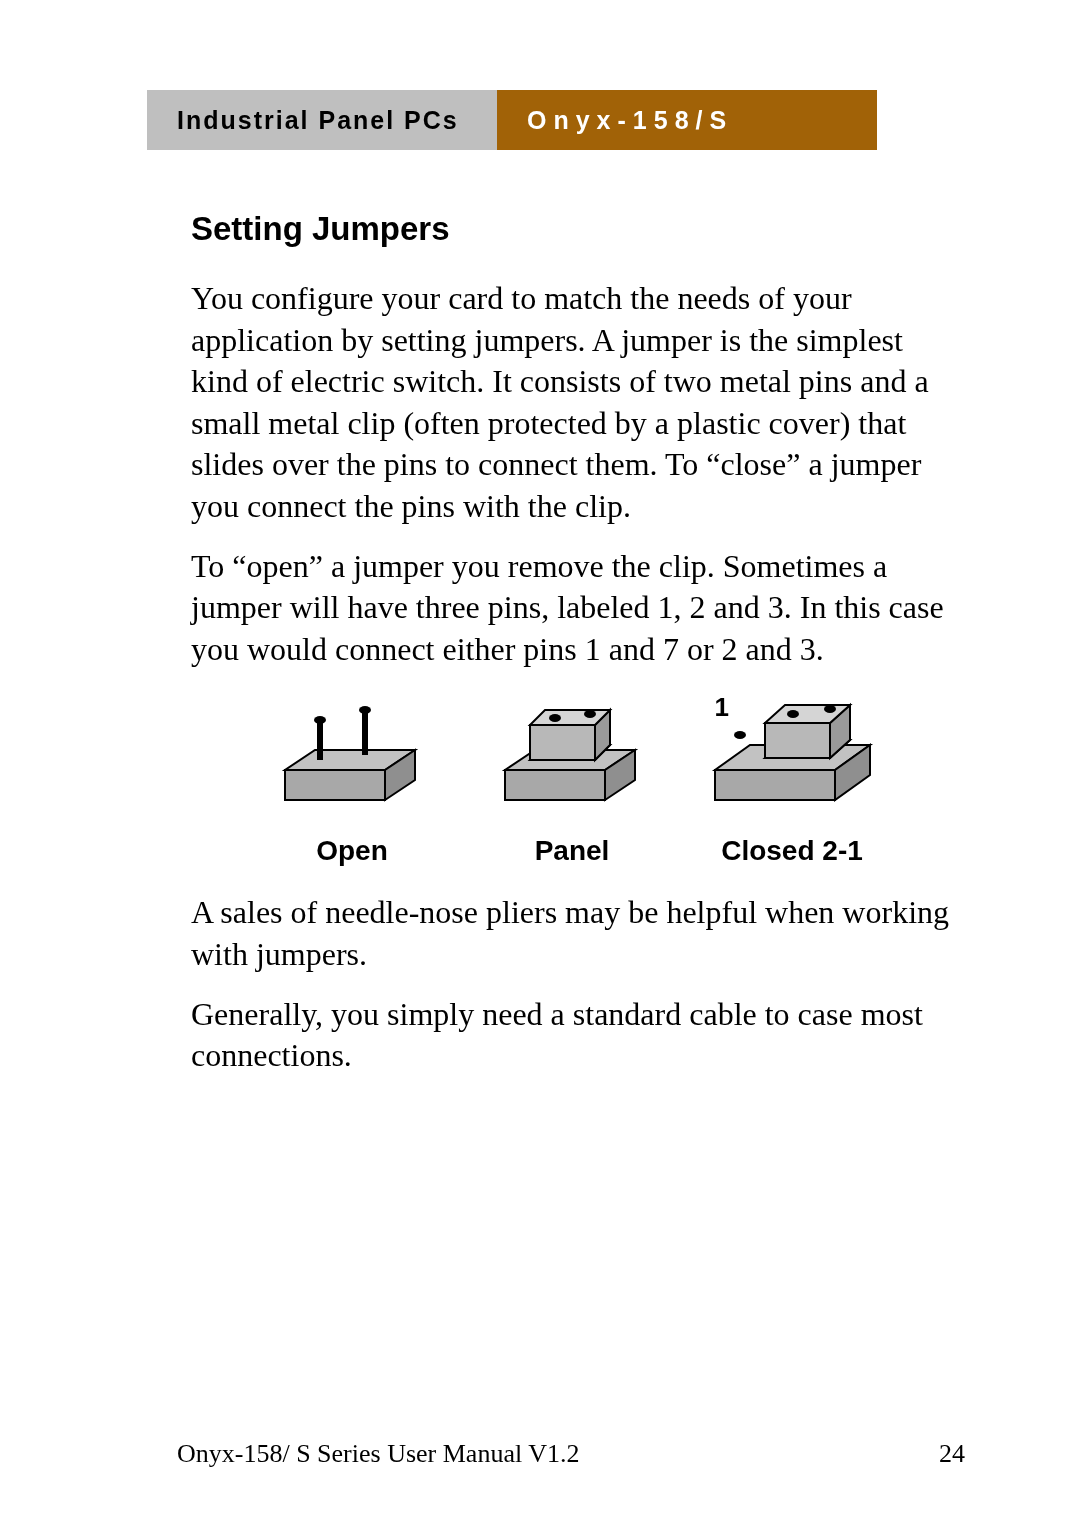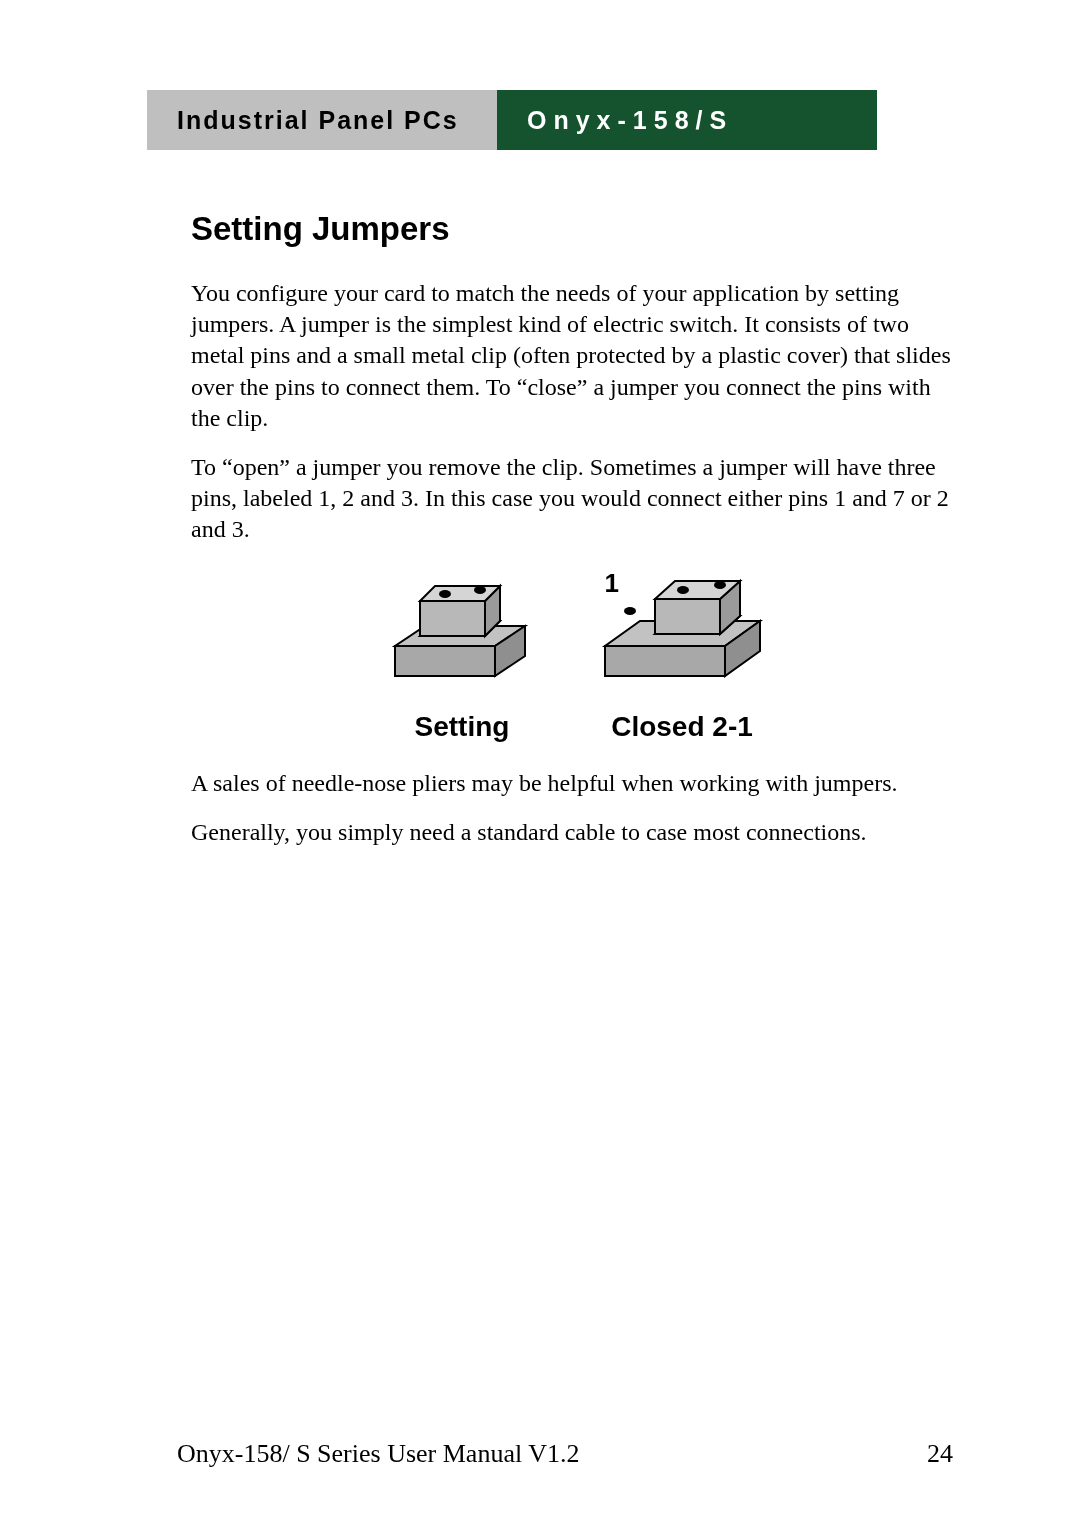--- a/index.html
+++ b/index.html
@@ -31,42 +31,42 @@
     align-items: center;
     padding-left: 30px;
     font-family: Arial, Helvetica, sans-serif;
     font-weight: bold;
     font-size: 25px;
     letter-spacing: 2px;
     color: #000;
   }
   .header-right {
     flex: 0 0 350px;
-    background: #14532d;
+    background: #a16207;
     display: flex;
     align-items: center;
     padding-left: 30px;
     font-family: Arial, Helvetica, sans-serif;
     font-weight: bold;
     font-size: 25px;
     letter-spacing: 7px;
     color: #fff;
   }
   .content {
     margin-left: 84px;
     margin-right: 20px;
   }
   .section-title {
     font-family: Arial, Helvetica, sans-serif;
     font-weight: bold;
     font-size: 33px;
     margin: 0 0 30px 0;
   }
   .body-para {
-    font-size: 24px;
+    font-size: 32px;
     line-height: 1.3;
     margin: 0 0 18px 0;
     text-align: left;
   }
   .diagram-area {
     display: flex;
     justify-content: center;
     gap: 45px;
     margin: 20px 0 10px 0;
   }
@@ -89,21 +89,21 @@
   .pin-label {
     position: absolute;
     font-family: Arial, Helvetica, sans-serif;
     font-weight: bold;
     font-size: 26px;
   }
   .footer {
     position: absolute;
     bottom: 60px;
     left: 177px;
-    right: 127px;
+    right: 115px;
     display: flex;
     justify-content: space-between;
     font-size: 26px;
   }
 </style>
 </head>
 <body>
 
 <div class="page">
 
@@ -115,37 +115,53 @@
   <div class="content">
 
     <h2 class="section-title">Setting Jumpers</h2>
 
     <p class="body-para">You configure your card to match the needs of your application by setting jumpers. A jumper is the simplest kind of electric switch. It consists of two metal pins and a small metal clip (often protected by a plastic cover) that slides over the pins to connect them. To “close” a jumper you connect the pins with the clip.</p>
 
     <p class="body-para">To “open” a jumper you remove the clip. Sometimes a jumper will have three pins, labeled 1, 2 and 3. In this case you would connect either pins 1 and 7 or 2 and 3.</p>
 
     <div class="diagram-area">
 
+      <div class="diagram-item">
+        <svg viewBox="0 0 175 135">
+
+          <polygon points="20,80 120,80 150,60 50,60" fill="#c2c2c2" stroke="#000" stroke-width="2"></polygon>
+
+          <polygon points="20,80 120,80 120,110 20,110" fill="#a8a8a8" stroke="#000" stroke-width="2"></polygon>
+
+          <polygon points="120,80 150,60 150,90 120,110" fill="#8f8f8f" stroke="#000" stroke-width="2"></polygon>
+
+          <line x1="55" y1="70" x2="55" y2="30" stroke="#000" stroke-width="6"></line>
+          <ellipse cx="55" cy="30" rx="6" ry="4" fill="#000"></ellipse>
+          <line x1="100" y1="65" x2="100" y2="20" stroke="#000" stroke-width="6"></line>
+          <ellipse cx="100" cy="20" rx="6" ry="4" fill="#000"></ellipse>
+        </svg>
+        <div class="diagram-caption">Open</div>
+      </div>
 
       <div class="diagram-item">
         <svg viewBox="0 0 175 135">
 
           <polygon points="20,80 120,80 150,60 50,60" fill="#c2c2c2" stroke="#000" stroke-width="2"></polygon>
           <polygon points="20,80 120,80 120,110 20,110" fill="#a8a8a8" stroke="#000" stroke-width="2"></polygon>
           <polygon points="120,80 150,60 150,90 120,110" fill="#8f8f8f" stroke="#000" stroke-width="2"></polygon>
 
           <polygon points="45,70 110,70 125,55 60,55" fill="#cfcfcf" stroke="#000" stroke-width="2"></polygon>
           <polygon points="45,70 110,70 110,35 45,35" fill="#b8b8b8" stroke="#000" stroke-width="2"></polygon>
           <polygon points="110,70 125,55 125,20 110,35" fill="#9a9a9a" stroke="#000" stroke-width="2"></polygon>
           <polygon points="45,35 110,35 125,20 60,20" fill="#d5d5d5" stroke="#000" stroke-width="2"></polygon>
 
           <ellipse cx="70" cy="28" rx="6" ry="4" fill="#000"></ellipse>
           <ellipse cx="105" cy="24" rx="6" ry="4" fill="#000"></ellipse>
         </svg>
-        <div class="diagram-caption">Setting</div>
+        <div class="diagram-caption">Panel</div>
       </div>
 
       <div class="diagram-item" style="position:relative;">
         <span class="pin-label" style="left:10px; top:2px;">1</span>
         <svg viewBox="0 0 175 135">
 
           <polygon points="10,80 130,80 165,55 45,55" fill="#c2c2c2" stroke="#000" stroke-width="2"></polygon>
           <polygon points="10,80 130,80 130,110 10,110" fill="#a8a8a8" stroke="#000" stroke-width="2"></polygon>
           <polygon points="130,80 165,55 165,85 130,110" fill="#8f8f8f" stroke="#000" stroke-width="2"></polygon>
 

